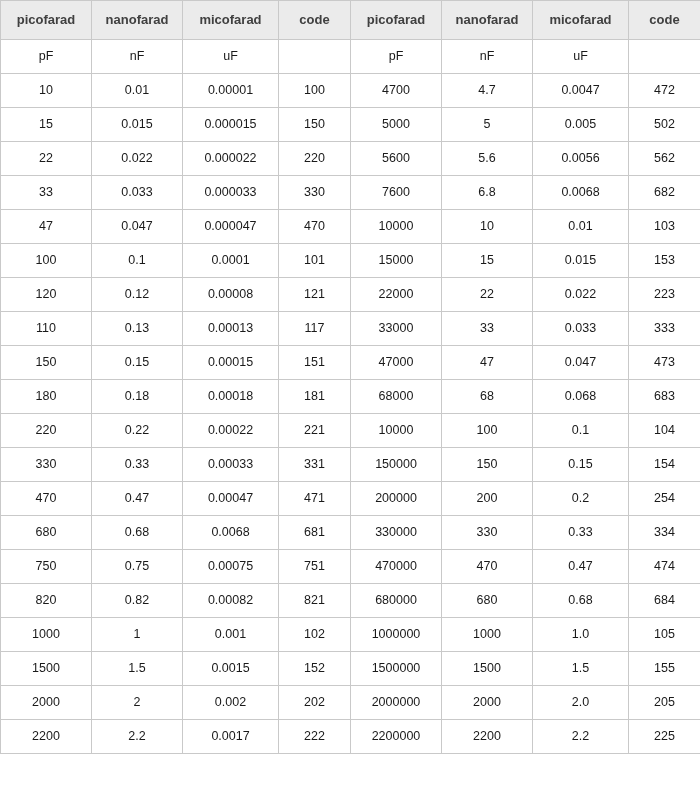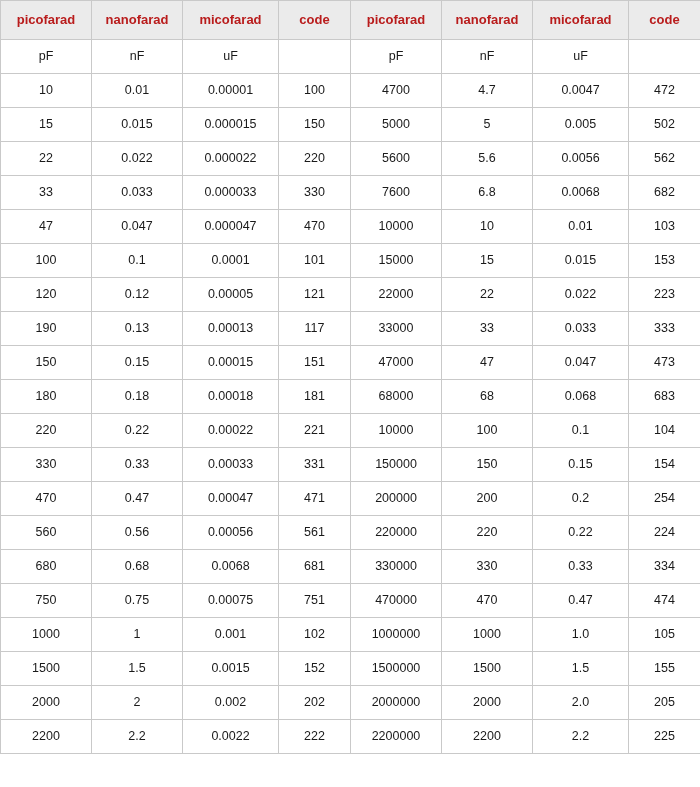--- a/index.html
+++ b/index.html
@@ -35,21 +35,21 @@
     font-weight: normal;
     overflow: hidden;
     white-space: nowrap;
   }
   table.cap-table thead th {
     background: #ebebeb;
     font-weight: bold;
     font-size: 13px;
     height: 38px;
     line-height: 38px;
-    color: #b91c1c;
+    color: #404040;
   }
   table.cap-table tbody tr td {
     background: #ffffff;
   }
   table.cap-table tbody tr.unit-row td {
     font-size: 12.5px;
   }
   
   col.c-pf   { width: 91px; }
   col.c-nf   { width: 91px; }
@@ -150,29 +150,29 @@
         <td>0.0001</td>
         <td>101</td>
         <td>15000</td>
         <td>15</td>
         <td>0.015</td>
         <td>153</td>
       </tr>
       <tr>
         <td>120</td>
         <td>0.12</td>
-        <td>0.00005</td>
+        <td>0.00008</td>
         <td>121</td>
         <td>22000</td>
         <td>22</td>
         <td>0.022</td>
         <td>223</td>
       </tr>
       <tr>
-        <td>190</td>
+        <td>110</td>
         <td>0.13</td>
         <td>0.00013</td>
         <td>117</td>
         <td>33000</td>
         <td>33</td>
         <td>0.033</td>
         <td>333</td>
       </tr>
       <tr>
         <td>150</td>
@@ -218,50 +218,50 @@
         <td>470</td>
         <td>0.47</td>
         <td>0.00047</td>
         <td>471</td>
         <td>200000</td>
         <td>200</td>
         <td>0.2</td>
         <td>254</td>
       </tr>
       <tr>
-        <td>560</td>
-        <td>0.56</td>
-        <td>0.00056</td>
-        <td>561</td>
-        <td>220000</td>
-        <td>220</td>
-        <td>0.22</td>
-        <td>224</td>
-      </tr>
-      <tr>
         <td>680</td>
         <td>0.68</td>
         <td>0.0068</td>
         <td>681</td>
         <td>330000</td>
         <td>330</td>
         <td>0.33</td>
         <td>334</td>
       </tr>
       <tr>
         <td>750</td>
         <td>0.75</td>
         <td>0.00075</td>
         <td>751</td>
         <td>470000</td>
         <td>470</td>
         <td>0.47</td>
         <td>474</td>
       </tr>
       <tr>
+        <td>820</td>
+        <td>0.82</td>
+        <td>0.00082</td>
+        <td>821</td>
+        <td>680000</td>
+        <td>680</td>
+        <td>0.68</td>
+        <td>684</td>
+      </tr>
+      <tr>
         <td>1000</td>
         <td>1</td>
         <td>0.001</td>
         <td>102</td>
         <td>1000000</td>
         <td>1000</td>
         <td>1.0</td>
         <td>105</td>
       </tr>
       <tr>
@@ -280,21 +280,21 @@
         <td>0.002</td>
         <td>202</td>
         <td>2000000</td>
         <td>2000</td>
         <td>2.0</td>
         <td>205</td>
       </tr>
       <tr>
         <td>2200</td>
         <td>2.2</td>
-        <td>0.0022</td>
+        <td>0.0017</td>
         <td>222</td>
         <td>2200000</td>
         <td>2200</td>
         <td>2.2</td>
         <td>225</td>
       </tr>
 
     </tbody>
   </table>
 </div>

